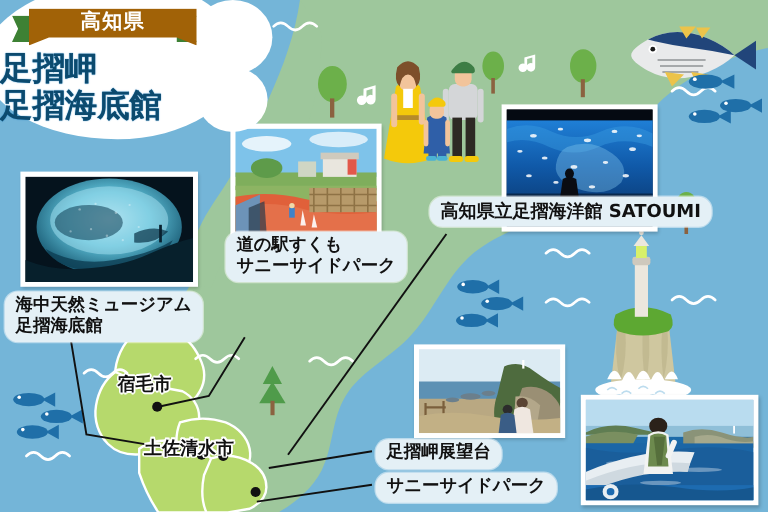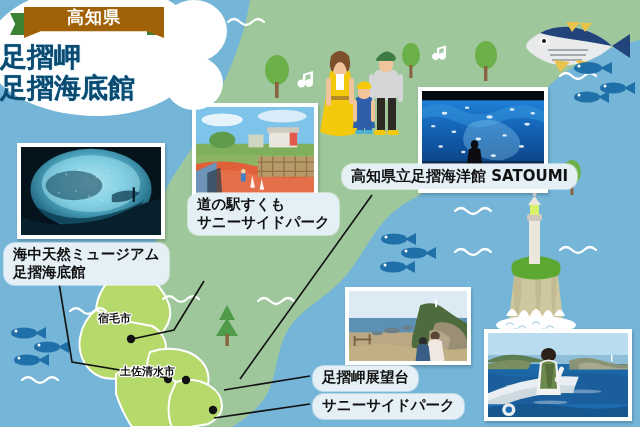--- a/index.html
+++ b/index.html
@@ -73,21 +73,21 @@
   }
   .photo .inner{width:100%;height:100%;overflow:hidden;position:relative;}
 
   
   .lines{position:absolute;left:0;top:0;width:640px;height:427px;z-index:5;}
 
   
   .deco{position:absolute;left:0;top:0;width:640px;height:427px;z-index:4;pointer-events:none;}
 
   .city-label{
-    position:absolute;z-index:6;color:#111;font-weight:bold;font-size:11px;
+    position:absolute;z-index:6;color:#111;font-weight:bold;font-size:15px;
     text-shadow:-1.4px 0 #fff,1.4px 0 #fff,0 -1.4px #fff,0 1.4px #fff,
                 -1px -1px #fff,1px 1px #fff,-1px 1px #fff,1px -1px #fff;
   }
 </style>
 </head>
 <body>
 
 <div id="stage">
 
   <svg class="mapsvg" viewBox="0 0 640 427" preserveAspectRatio="none">
@@ -502,21 +502,21 @@
       </svg>
     </div>
   </div>
 
   <div class="label" style="left:188px;top:193px;">道の駅すくも
 サニーサイドパーク</div>
 
   <div class="label" style="left:4px;top:243px;">海中天然ミュージアム
 足摺海底館</div>
 
-  <div class="label wide" style="left:342px;top:164px;">高知県立足摺海洋館 SATOUMI</div>
+  <div class="label wide" style="left:358px;top:164px;">高知県立足摺海洋館 SATOUMI</div>
 
   <div class="label" style="left:313px;top:366px;border-radius:11px;">足摺岬展望台</div>
 
   <div class="label" style="left:313px;top:394px;">サニーサイドパーク</div>
 
   <div class="city-label" style="left:98px;top:311px;">宿毛市</div>
   <div class="city-label" style="left:120px;top:364px;">土佐清水市</div>
 
   <div id="title-cloud"></div>
   <div id="title-block">

